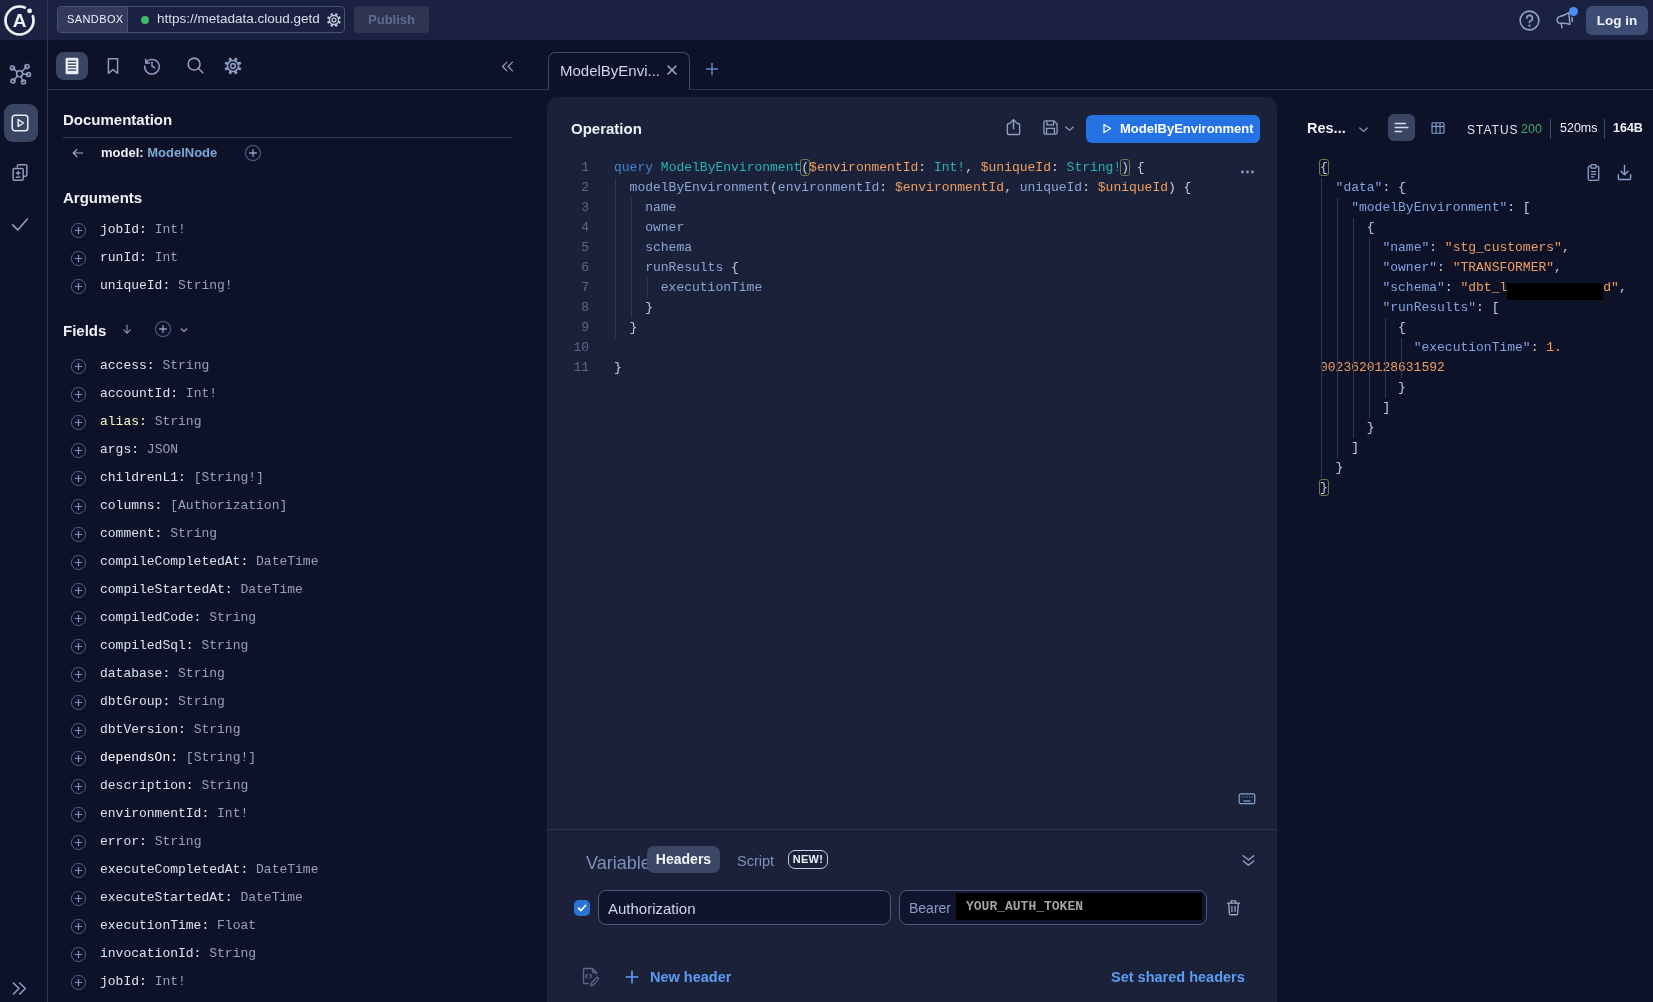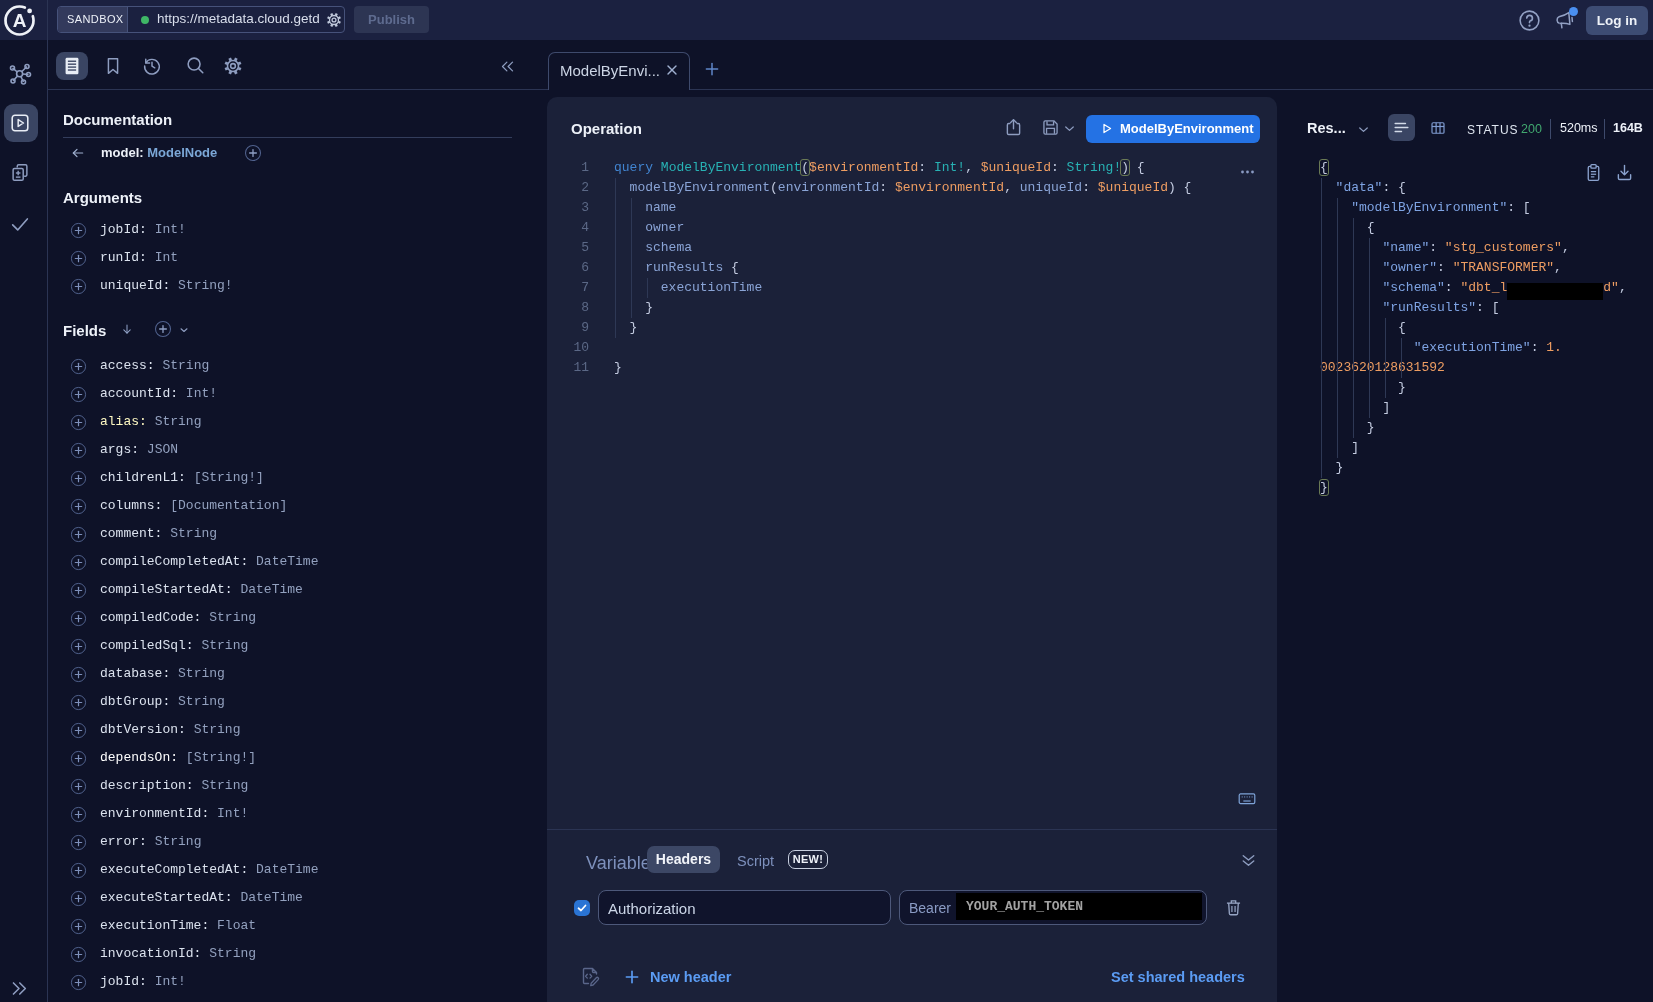--- a/index.html
+++ b/index.html
@@ -349,21 +349,21 @@
     <circle cx="12" cy="12" r="10" stroke="#51628e" stroke-width="1.4"></circle>
     <line x1="12" y1="7.5" x2="12" y2="16.5" stroke="#7e90bb" stroke-width="1.7" stroke-linecap="round"></line>
     <line x1="7.5" y1="12" x2="16.5" y2="12" stroke="#7e90bb" stroke-width="1.7" stroke-linecap="round"></line>
   </svg>
 <div class="ab mono" style="left:100px;top:468px"><span style="color:#dbe2ee">childrenL1:</span> <span style="color:#93a1bf">[String!]</span></div>
 <svg style="position:absolute;left:70px;top:498px" width="17" height="17" viewBox="0 0 24 24" fill="none">
     <circle cx="12" cy="12" r="10" stroke="#51628e" stroke-width="1.4"></circle>
     <line x1="12" y1="7.5" x2="12" y2="16.5" stroke="#7e90bb" stroke-width="1.7" stroke-linecap="round"></line>
     <line x1="7.5" y1="12" x2="16.5" y2="12" stroke="#7e90bb" stroke-width="1.7" stroke-linecap="round"></line>
   </svg>
-<div class="ab mono" style="left:100px;top:496px"><span style="color:#dbe2ee">columns:</span> <span style="color:#93a1bf">[Documentation]</span></div>
+<div class="ab mono" style="left:100px;top:496px"><span style="color:#dbe2ee">columns:</span> <span style="color:#93a1bf">[Authorization]</span></div>
 <svg style="position:absolute;left:70px;top:526px" width="17" height="17" viewBox="0 0 24 24" fill="none">
     <circle cx="12" cy="12" r="10" stroke="#51628e" stroke-width="1.4"></circle>
     <line x1="12" y1="7.5" x2="12" y2="16.5" stroke="#7e90bb" stroke-width="1.7" stroke-linecap="round"></line>
     <line x1="7.5" y1="12" x2="16.5" y2="12" stroke="#7e90bb" stroke-width="1.7" stroke-linecap="round"></line>
   </svg>
 <div class="ab mono" style="left:100px;top:524px"><span style="color:#dbe2ee">comment:</span> <span style="color:#93a1bf">String</span></div>
 <svg style="position:absolute;left:70px;top:554px" width="17" height="17" viewBox="0 0 24 24" fill="none">
     <circle cx="12" cy="12" r="10" stroke="#51628e" stroke-width="1.4"></circle>
     <line x1="12" y1="7.5" x2="12" y2="16.5" stroke="#7e90bb" stroke-width="1.7" stroke-linecap="round"></line>
     <line x1="7.5" y1="12" x2="16.5" y2="12" stroke="#7e90bb" stroke-width="1.7" stroke-linecap="round"></line>

